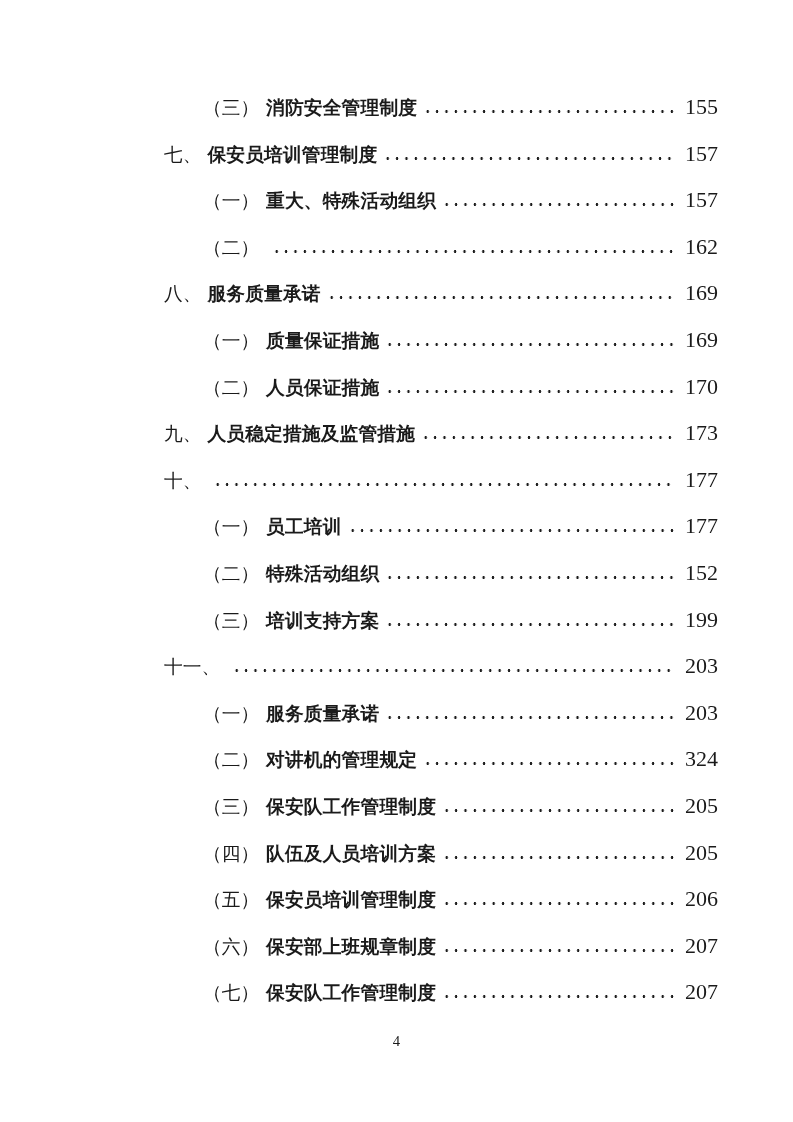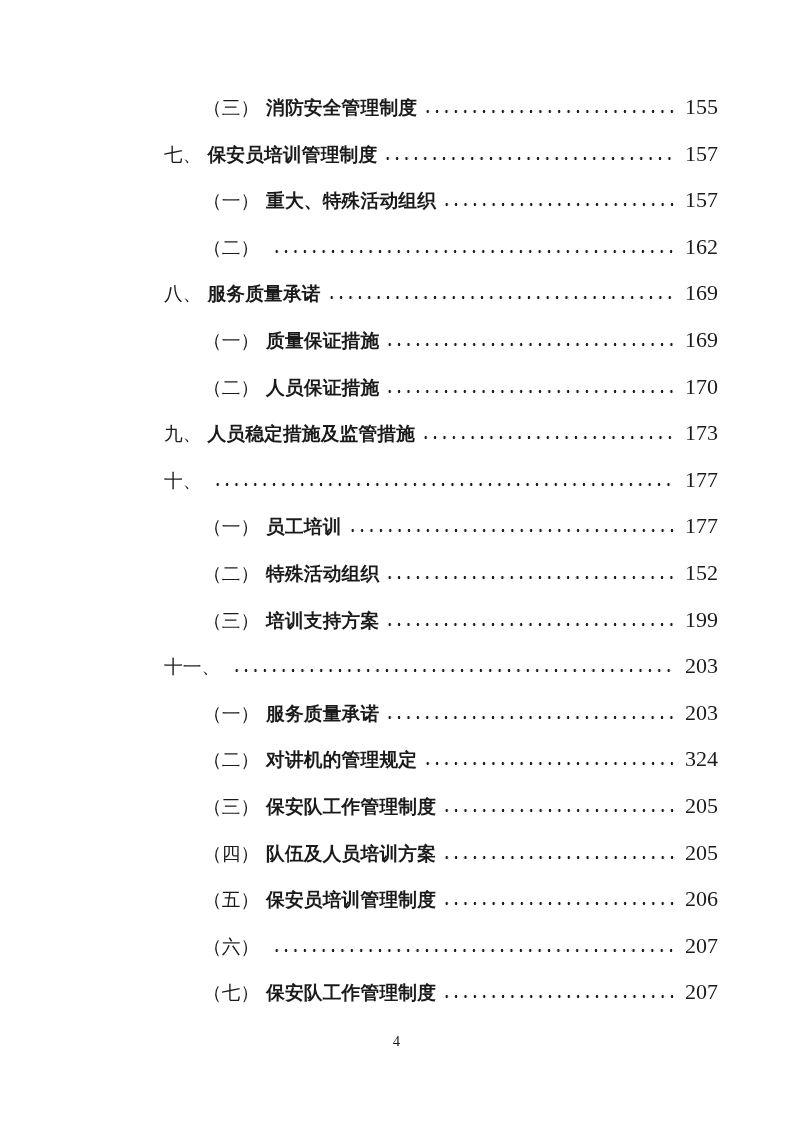--- a/index.html
+++ b/index.html
@@ -154,20 +154,21 @@
         <span class="pageno">205</span>
       </div>
       <div class="toc-row level2">
         <span class="num">（五）</span>
         <span class="title">保安员培训管理制度</span>
         <span class="leader"></span>
         <span class="pageno">206</span>
       </div>
       <div class="toc-row level2">
         <span class="num">（六）</span>
+        <span class="title">保安部上班规章制度</span>
         <span class="leader"></span>
         <span class="pageno">207</span>
       </div>
       <div class="toc-row level2">
         <span class="num">（七）</span>
         <span class="title">保安队工作管理制度</span>
         <span class="leader"></span>
         <span class="pageno">207</span>
       </div>
     </nav>

